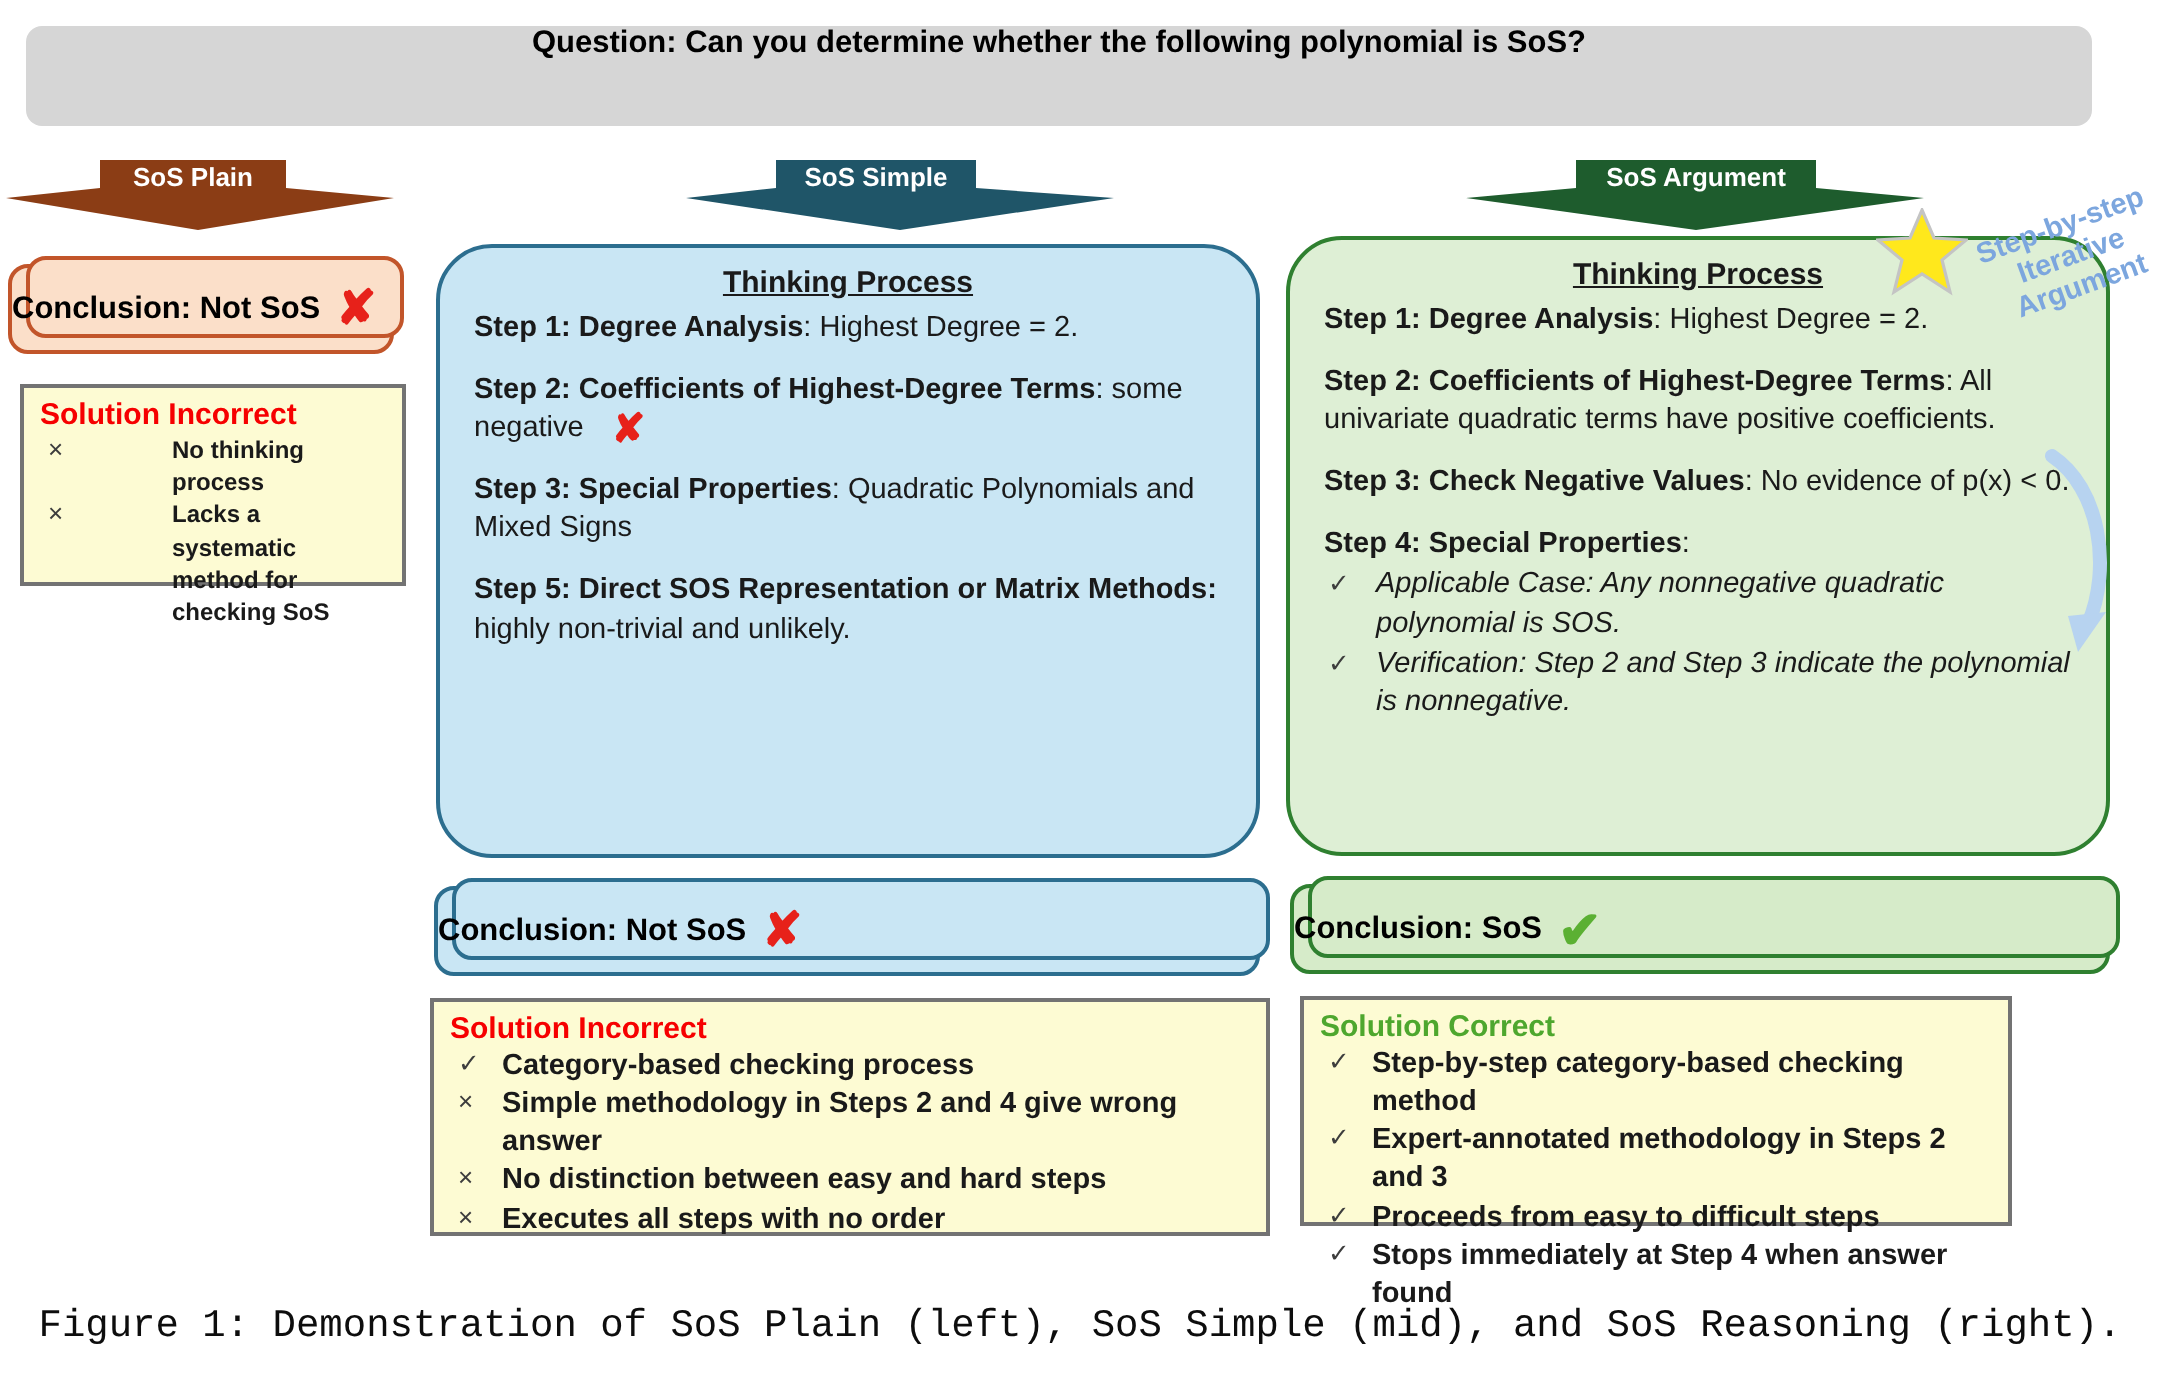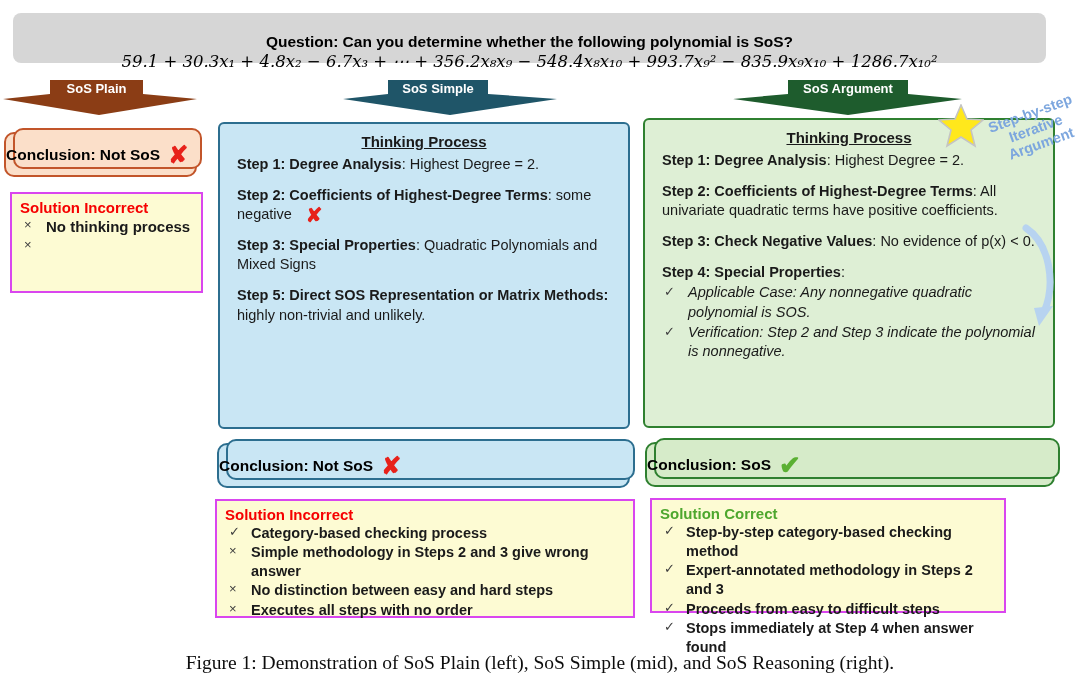--- a/index.html
+++ b/index.html
@@ -5,35 +5,35 @@
   * { margin:0; padding:0; box-sizing:border-box; }
   body { background:#ffffff; }
   .canvas {
     position:relative; width:1080px; height:692px; background:#ffffff;
     font-family:"Liberation Sans", sans-serif; overflow:hidden;
   }
 
   
   .header {
     position:absolute; left:13px; top:13px; width:1033px; height:50px;
-    background:#D6D6D6; border-radius:8px; text-align:center; padding-top:20px;
+    background:#D6D6D6; border-radius:8px; text-align:center; padding-top:0;
   }
   .header .q { font-size:15.5px; font-weight:bold; color:#000; }
   .header .poly { font-size:16.5px; font-family:"DejaVu Serif", serif; font-style:italic; color:#000; margin-top:1px; }
 
   
   .banner { position:absolute; }
   .banner-label {
     position:absolute; display:flex; align-items:center; justify-content:center;
     color:#fff; font-weight:bold; font-size:13px; height:16px;
   }
 
   
   .bigbox {
-    position:absolute; border-radius:6px; padding:8px 17px 6px 17px;
+    position:absolute; border-radius:28px; padding:8px 17px 6px 17px;
     font-size:14.5px; line-height:1.32; color:#1a1a1a;
   }
   .bigbox.blue  { left:218px; top:122px; width:412px; height:307px; background:#C9E6F4; border:2.5px solid #2C6E8F; }
   .bigbox.green { left:643px; top:118px; width:412px; height:310px; background:#DEEFD5; border:2.5px solid #2F8030; }
   .tp-title { text-align:center; font-weight:bold; text-decoration:underline; font-size:15px; margin-bottom:3px; }
   .step { margin-bottom:12px; }
   .step b { font-weight:bold; }
   .inline-x { color:#E7211A; font-size:20px; font-weight:bold; margin-left:14px; line-height:0; vertical-align:-3px; }
   .subrow { display:flex; margin-top:1px; }
   .subrow .mk { width:26px; padding-left:2px; font-size:13px; color:#3d3d3d; }
@@ -50,56 +50,55 @@
     background:var(--fill); border:2px solid var(--line); border-radius:inherit; z-index:-1;
   }
   .card.salmon { --fill:#FBDFC9; --line:#C2552A; left:4px;  top:132px; width:193px; height:45px; }
   .card.bluec  { --fill:#C9E6F4; --line:#2C6E8F; left:217px; top:443px; width:413px; height:45px; }
   .card.greenc { --fill:#D6EBC9; --line:#2F8030; left:645px; top:442px; width:410px; height:45px; }
   .card .xmark { color:#E7211A; font-size:24px; line-height:0; }
   .card .vmark { color:#5BB033; font-size:26px; line-height:0; }
 
   
   .ybox {
-    position:absolute; background:#FDFBD3; border:2px solid #d946ef; padding:5px 10px 4px 8px;
+    position:absolute; background:#FDFBD3; border:2px solid #737373; padding:5px 10px 4px 8px;
   }
   .ybox.l { left:10px;  top:192px; width:193px; height:101px; }
   .ybox.m { left:215px; top:499px; width:420px; height:119px; }
   .ybox.r { left:650px; top:498px; width:356px; height:115px; }
   .ybox .title { font-weight:bold; font-size:15px; margin-bottom:1px; }
   .ybox .title.red   { color:#F60000; }
   .ybox .title.green { color:#4EA72E; }
   .yrow { display:flex; }
   .yrow .mk { width:26px; padding-left:4px; font-size:13px; color:#3d3d3d; font-weight:normal; }
   .yrow .tx { flex:1; font-weight:bold; font-size:14.5px; line-height:1.32; color:#1a1a1a; }
-  .ybox.l .yrow .tx { font-size:15px; line-height:1.35; }
+  .ybox.l .yrow .tx { font-size:12px; line-height:1.35;margin-left:40px; }
 
   
   .star { position:absolute; left:938px; top:104px; z-index:3; }
   .badge {
     position:absolute; left:972px; top:126px; width:118px; z-index:3;
     transform:rotate(-20deg); transform-origin:left top;
     color:#7CA6DE; font-weight:bold; font-size:14.5px; text-align:center; line-height:1.12;
   }
   .swoosh { position:absolute; left:1020px; top:222px; z-index:2; }
 
   
   .caption {
     position:absolute; left:0; right:0; top:652px; text-align:center;
-    font-family:Liberation Serif, serif; font-size:19.5px; color:#0d0d0d;
+    font-family:Liberation Mono, monospace; font-size:19.5px; color:#0d0d0d;
   }
 </style>
 </head>
 <body>
 
 <div class="canvas">
 
   <div class="header">
     <div class="q">Question: Can you determine whether the following polynomial is SoS?</div>
-    <div class="poly">59.1 + 30.3x₁ + 4.8x₂ − 6.7x₃ + ⋯ + 356.2x₈x₉ − 548.4x₈x₁₀ + 993.7x₉² − 835.9x₉x₁₀ + 1286.7x₁₀²</div>
   </div>
 
   <div class="banner" style="left:3px; top:80px;">
     <svg width="194" height="35">
       <polygon points="47,0 140,0 140,14 194,19 96,35 0,19 47,14" fill="#8B3D15"></polygon>
     </svg>
   </div>
   <div class="banner-label" style="left:50px; top:80px; width:93px;">SoS Plain</div>
 
   <div class="banner" style="left:343px; top:80px;">
@@ -122,20 +121,21 @@
   </div>
 
   <div class="ybox l">
     <div class="title red">Solution Incorrect</div>
     <div class="yrow">
       <span class="mk">×</span>
       <div class="tx">No thinking process</div>
     </div>
     <div class="yrow">
       <span class="mk">×</span>
+      <div class="tx">Lacks a systematic method for checking SoS</div>
     </div>
   </div>
 
   <div class="bigbox blue">
     <div class="tp-title">Thinking Process</div>
     <div class="step"><b>Step 1: Degree Analysis</b><span>: Highest Degree = 2.</span></div>
     <div class="step"><b>Step 2: Coefficients of Highest-Degree Terms</b><span>: some negative</span><span class="inline-x">✘</span></div>
     <div class="step"><b>Step 3: Special Properties</b><span>: Quadratic Polynomials and Mixed Signs</span></div>
     <div class="step"><b>Step 5: Direct SOS Representation or Matrix Methods:</b><span> highly non-trivial and unlikely.</span></div>
   </div>
@@ -146,21 +146,21 @@
   </div>
 
   <div class="ybox m">
     <div class="title red">Solution Incorrect</div>
     <div class="yrow">
       <span class="mk">✓</span>
       <div class="tx">Category-based checking process</div>
     </div>
     <div class="yrow">
       <span class="mk">×</span>
-      <div class="tx">Simple methodology in Steps 2 and 3 give wrong answer</div>
+      <div class="tx">Simple methodology in Steps 2 and 4 give wrong answer</div>
     </div>
     <div class="yrow">
       <span class="mk">×</span>
       <div class="tx">No distinction between easy and hard steps</div>
     </div>
     <div class="yrow">
       <span class="mk">×</span>
       <div class="tx">Executes all steps with no order</div>
     </div>
   </div>

